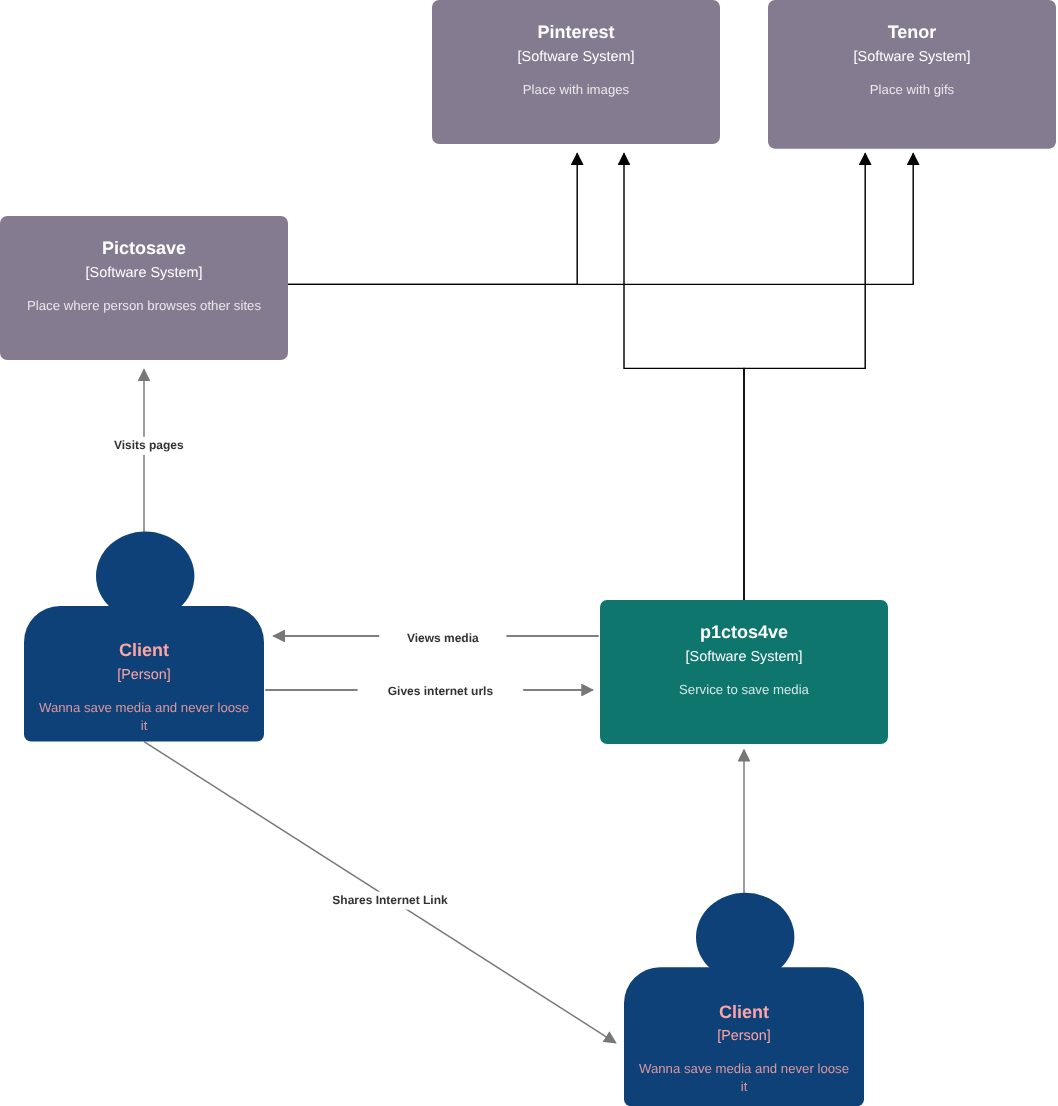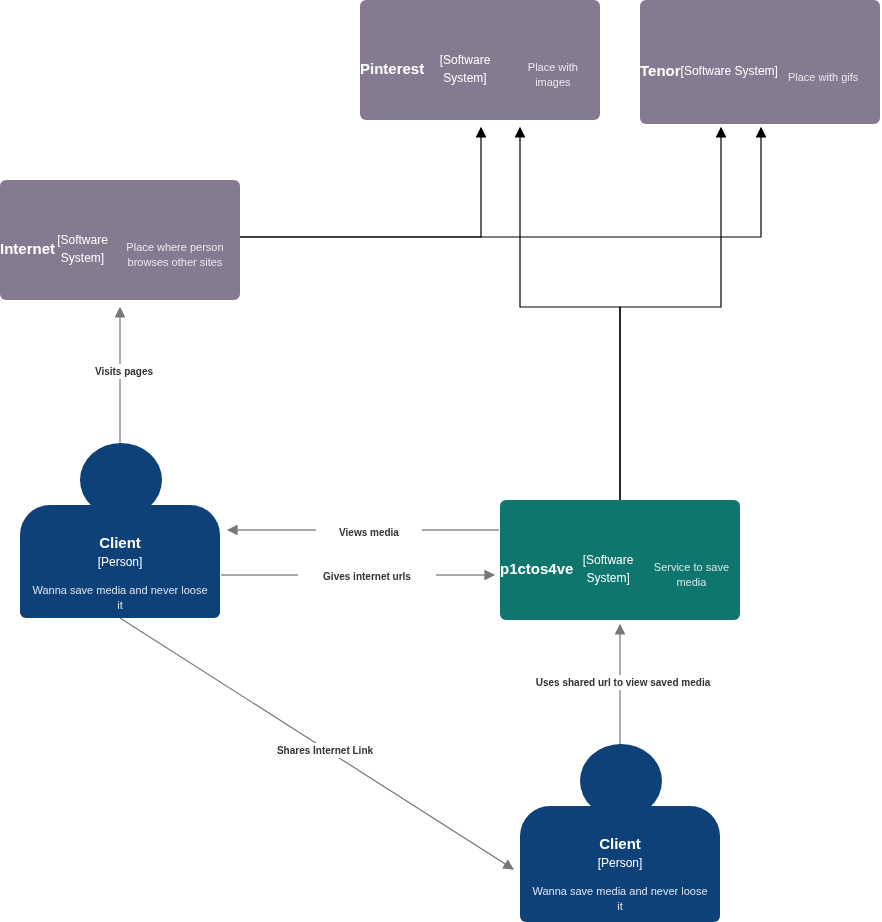--- a/index.html
+++ b/index.html
@@ -25,21 +25,21 @@
     height: 922px;
     pointer-events: none;
   }
   .node {
     position: absolute;
     box-sizing: border-box;
     border-radius: 6px;
     text-align: center;
     color: #ffffff;
     display: flex;
-    flex-direction: row;
+    flex-direction: column;
     justify-content: flex-start;
     align-items: center;
     padding-top: 18px;
   }
   .node .name {
     font-size: 15px;
     font-weight: bold;
     line-height: 20px;
   }
   .node .type {
@@ -58,21 +58,21 @@
     background: #857b91;
   }
   .system {
     background: #0f766e;
   }
   .person-box {
     position: absolute;
     box-sizing: border-box;
     background: #0e4178;
     border-radius: 30px 30px 6px 6px;
-    color: #ffffff;
+    color: #fca5a5;
     text-align: center;
     display: flex;
     flex-direction: column;
     align-items: center;
     padding-top: 28px;
   }
   .person-head {
     position: absolute;
     background: #0e4178;
     border-radius: 50%;
@@ -145,21 +145,21 @@
     <div class="desc">Place with images</div>
   </div>
 
   <div class="node ext" style="left:640px; top:0px; width:240px; height:124px;">
     <div class="name">Tenor</div>
     <div class="type">[Software System]</div>
     <div class="desc">Place with gifs</div>
   </div>
 
   <div class="node ext" style="left:0px; top:180px; width:240px; height:120px;">
-    <div class="name">Internet</div>
+    <div class="name">Pictosave</div>
     <div class="type">[Software System]</div>
     <div class="desc">Place where person browses other sites</div>
   </div>
 
   <div class="person-head" style="left:80px; top:443px; width:82px; height:74px;"></div>
   <div class="person-box" style="left:20px; top:505px; width:200px; height:113px;">
     <div class="name">Client</div>
     <div class="type">[Person]</div>
     <div class="desc">Wanna save media and never loose it</div>
   </div>
@@ -174,15 +174,14 @@
   <div class="person-box" style="left:520px; top:806px; width:200px; height:116px;">
     <div class="name">Client</div>
     <div class="type">[Person]</div>
     <div class="desc">Wanna save media and never loose it</div>
   </div>
 
   <div class="edge-label" style="left:62px; top:364px; width:118px;">Visits pages</div>
   <div class="edge-label" style="left:316px; top:525px; width:100px;">Views media</div>
   <div class="edge-label" style="left:298px; top:569px; width:132px;">Gives internet urls</div>
   <div class="edge-label" style="left:248px; top:743px; width:148px;">Shares Internet Link</div>
-  <div class="edge-label" style="left:510px; top:675px; width:220px;">Uses shared url to view saved media</div>
 
 </div>
 
 </body></html>

